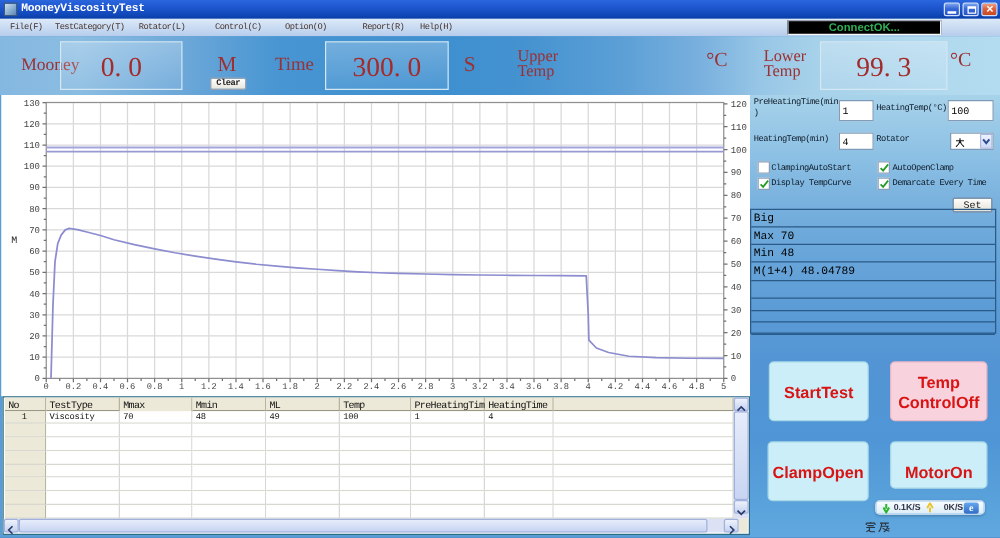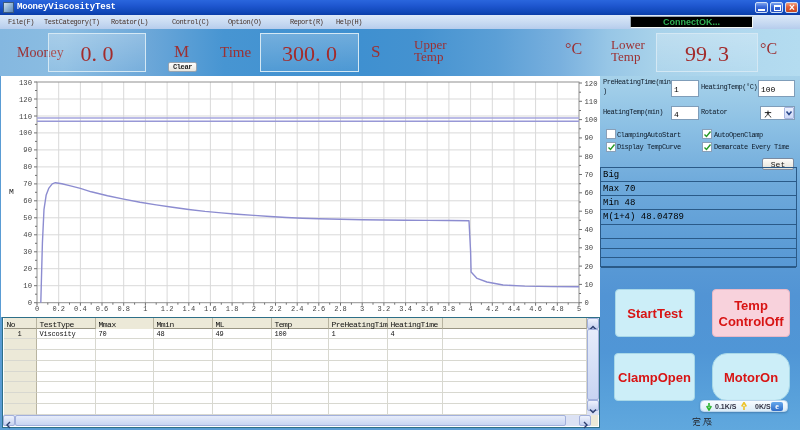--- a/index.html
+++ b/index.html
@@ -446,21 +446,21 @@
 <div style="position:absolute;left:1px;top:106px;width:195px;height:14px;border-bottom:1px solid #2a5a88;font-family:'Liberation Mono',monospace;font-size:9px;color:#000;padding:1.5px 0 0 2px;">Max 70</div>
 <div style="position:absolute;left:1px;top:120px;width:195px;height:14px;border-bottom:1px solid #2a5a88;font-family:'Liberation Mono',monospace;font-size:9px;color:#000;padding:1.5px 0 0 2px;">Min 48</div>
 <div style="position:absolute;left:1px;top:134px;width:195px;height:14.5px;border-bottom:1px solid #2a5a88;font-family:'Liberation Mono',monospace;font-size:9px;color:#000;padding:1.5px 0 0 2px;">M(1+4) 48.04789</div>
 <div style="position:absolute;left:1px;top:148.5px;width:195px;height:14.5px;border-bottom:1px solid #2a5a88;font-family:'Liberation Mono',monospace;font-size:9px;color:#000;padding:1.5px 0 0 2px;"></div>
 <div style="position:absolute;left:1px;top:163px;width:195px;height:9.5px;border-bottom:1px solid #2a5a88;font-family:'Liberation Mono',monospace;font-size:9px;color:#000;padding:1.5px 0 0 2px;"></div>
 <div style="position:absolute;left:1px;top:172.5px;width:195px;height:9.5px;border-bottom:1px solid #2a5a88;font-family:'Liberation Mono',monospace;font-size:9px;color:#000;padding:1.5px 0 0 2px;"></div>
 <div style="position:absolute;left:1px;top:182px;width:195px;height:9.8px;border-bottom:1px solid #2a5a88;font-family:'Liberation Mono',monospace;font-size:9px;color:#000;padding:1.5px 0 0 2px;"></div>
 <div class="bigbtn cyanbtn" style="left:15px;top:213px;width:80px;height:48px;line-height:48px;">StartTest</div>
 <div class="bigbtn pinkbtn" style="left:112px;top:213px;width:78px;height:48px;line-height:16px;padding-top:8px;">Temp<br>ControlOff</div>
 <div class="bigbtn cyanbtn" style="left:14px;top:277px;width:81px;height:48px;line-height:48px;">ClampOpen</div>
-<div class="bigbtn cyanbtn" style="left:112px;top:277px;width:78px;height:48px;line-height:48px;border-radius:15px;">MotorOn</div>
+<div class="bigbtn cyanbtn" style="left:112px;top:277px;width:78px;height:38px;line-height:48px;">MotorOn</div>
 <div style="position:absolute;left:100px;top:323.5px;width:88px;height:12px;background:linear-gradient(180deg,#f8fcff,#dcedf8);border:1px solid #bcd6ec;border-radius:4px;box-shadow:0 1px 2px rgba(30,60,100,0.35);font-size:7px;color:#334;font-weight:bold;">
 <svg width="6" height="8" style="position:absolute;left:5px;top:2px;">
           <path d="M3 0 L3 4 M0.7 3 L3 7 L5.3 3" fill="none" stroke="#2db52d" stroke-width="1.6"></path>
         </svg>
 <span style="position:absolute;left:14px;top:2.5px;">0.1K/S</span>
 <svg width="6" height="8" style="position:absolute;left:40px;top:1.5px;">
           <path d="M3 8 L3 4 M0.7 4.5 L3 0.5 L5.3 4.5" fill="none" stroke="#ecc32a" stroke-width="1.6"></path>
         </svg>
 <span style="position:absolute;left:54px;top:2.5px;width:14px;text-align:right;">0K/S</span>
 <div style="position:absolute;right:4px;top:1.5px;width:12px;height:9px;background:linear-gradient(180deg,#66a8ec,#2f6cc8);border-radius:2px;color:#fff;font-weight:bold;font-size:8px;text-align:center;line-height:9px;font-family:'Liberation Serif',serif;">e</div>

